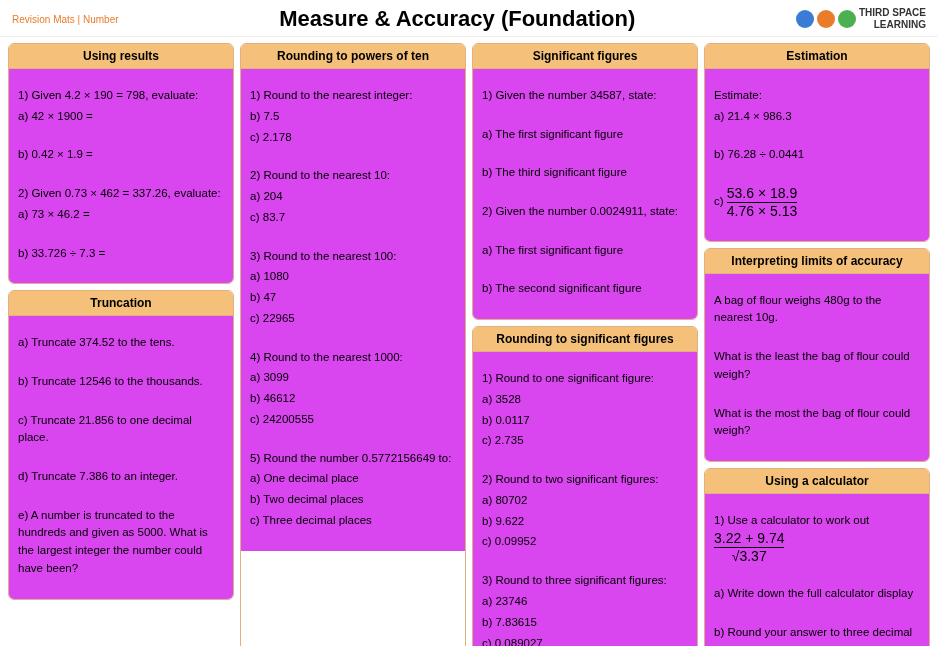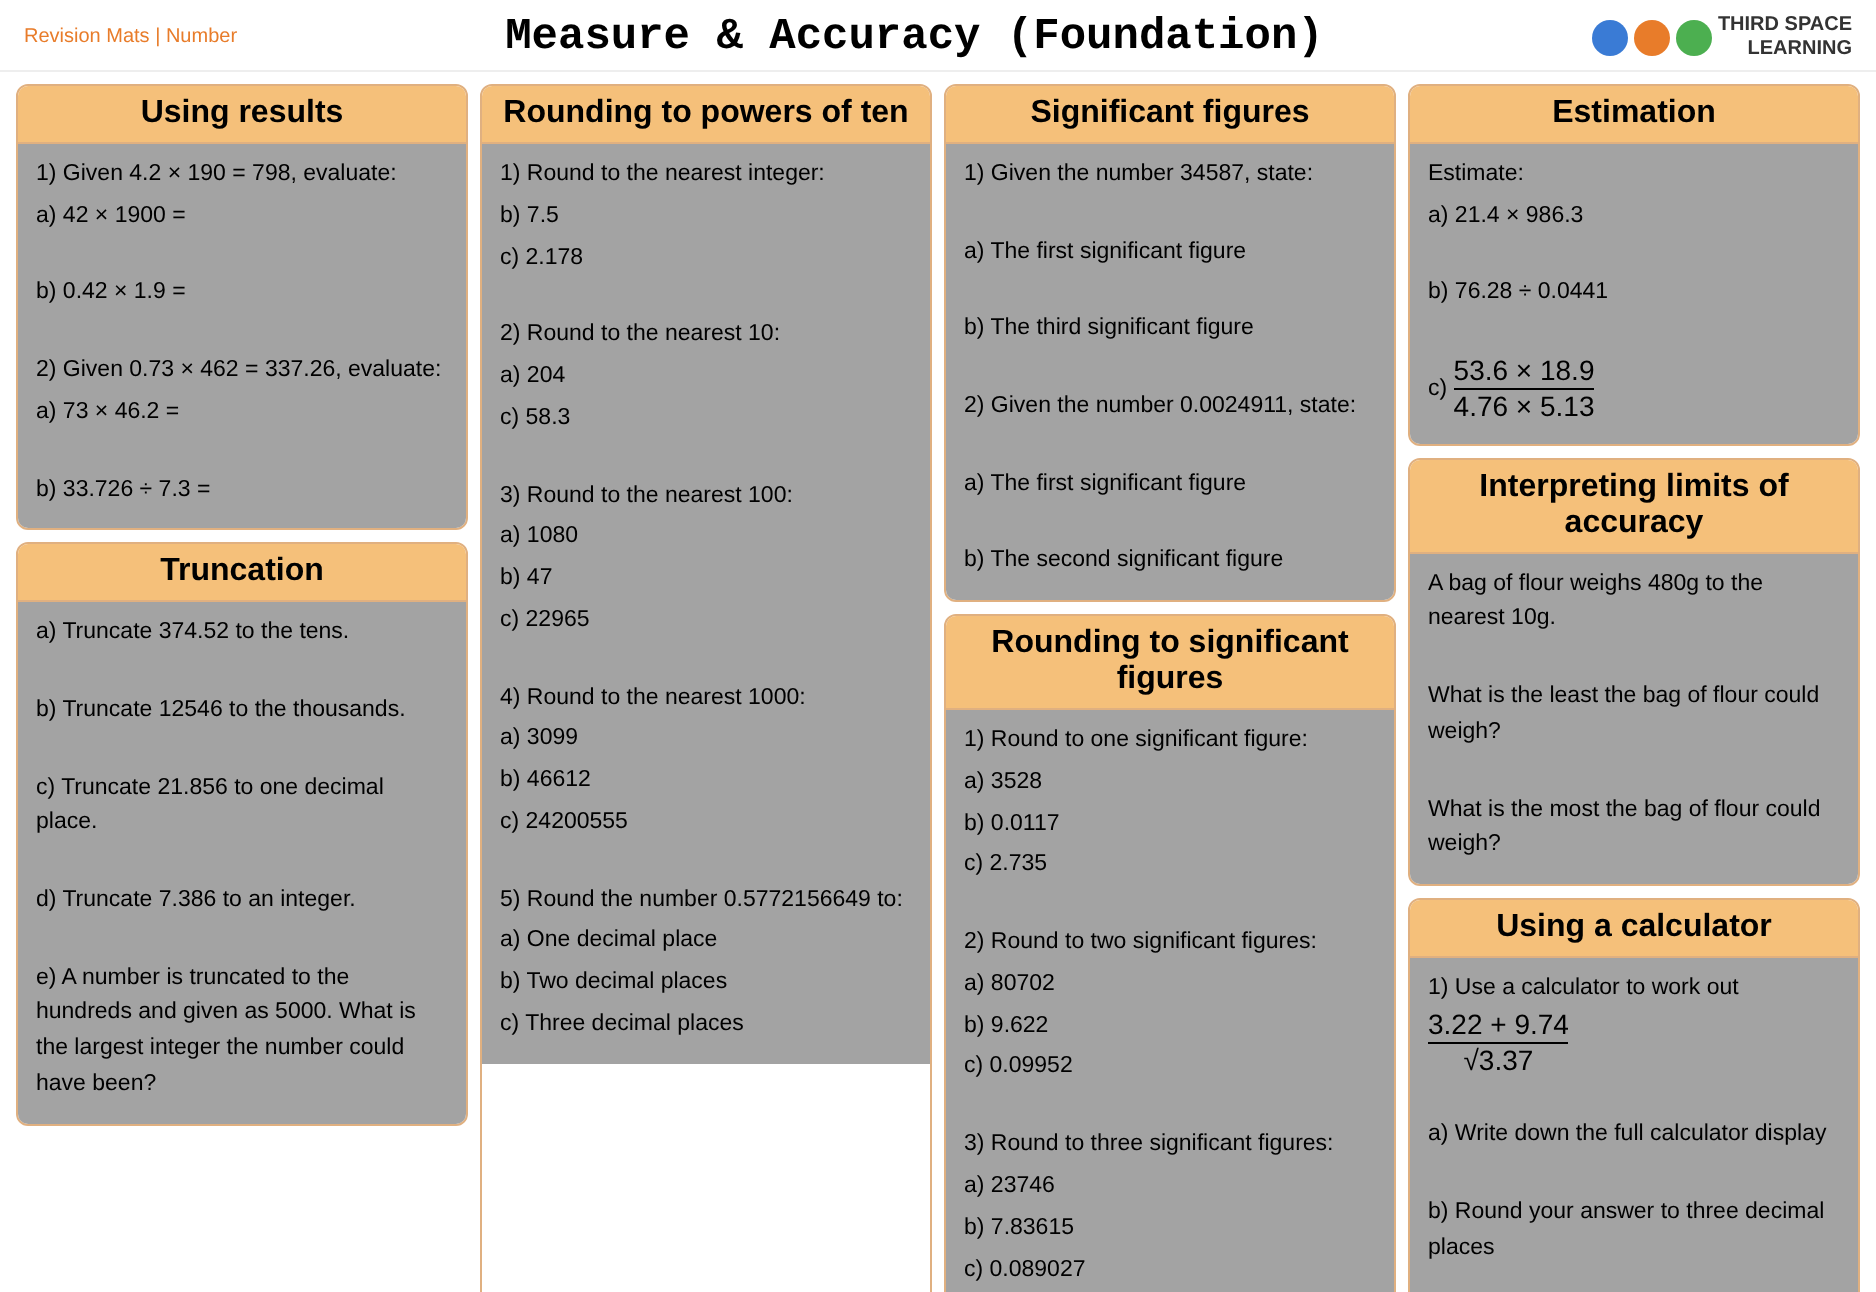--- a/index.html
+++ b/index.html
@@ -20,21 +20,20 @@
     }
     .header-breadcrumb {
       color: #e87c2a;
       font-size: 10px;
     }
     .header-title {
       font-size: 22px;
       font-weight: bold;
       text-align: center;
       flex: 1;
-      font-family: Liberation Mono, monospace;
     }
     .header-logo {
       display: flex;
       align-items: center;
       gap: 3px;
       font-size: 10px;
       font-weight: bold;
       color: #333;
       text-align: right;
       line-height: 1.2;
@@ -61,29 +60,29 @@
 
     .card {
       border: 1.5px solid #e0b080;
       border-radius: 6px;
       overflow: hidden;
     }
     .card-header {
       background: #f5c07a;
       text-align: center;
       font-weight: bold;
-      font-size: 16px;
+      font-size: 12px;
       padding: 5px 4px;
       border-bottom: 1.5px solid #e0b080;
     }
     .card-body {
-      padding: 7px 9px;
+      padding: 18px 9px;
       font-size: 11.5px;
       line-height: 1.55;
-      background: #a3a3a3;
+      background: #d946ef;
     }
     .card-body p { margin-bottom: 3px; }
 
     .fraction {
       display: inline-block;
       vertical-align: middle;
       text-align: center;
       font-size: 14px;
       line-height: 1.2;
     }
@@ -156,21 +155,21 @@
   <div class="col2">
     <div class="card" style="height:100%;">
       <div class="card-header">Rounding to powers of ten</div>
       <div class="card-body">
         <p>1) Round to the nearest integer:</p>
         <p>b) 7.5</p>
         <p>c) 2.178</p>
         <br>
         <p>2) Round to the nearest 10:</p>
         <p>a) 204</p>
-        <p>c) 58.3</p>
+        <p>c) 83.7</p>
         <br>
         <p>3) Round to the nearest 100:</p>
         <p>a) 1080</p>
         <p>b) 47</p>
         <p>c) 22965</p>
         <br>
         <p>4) Round to the nearest 1000:</p>
         <p>a) 3099</p>
         <p>b) 46612</p>
         <p>c) 24200555</p>

